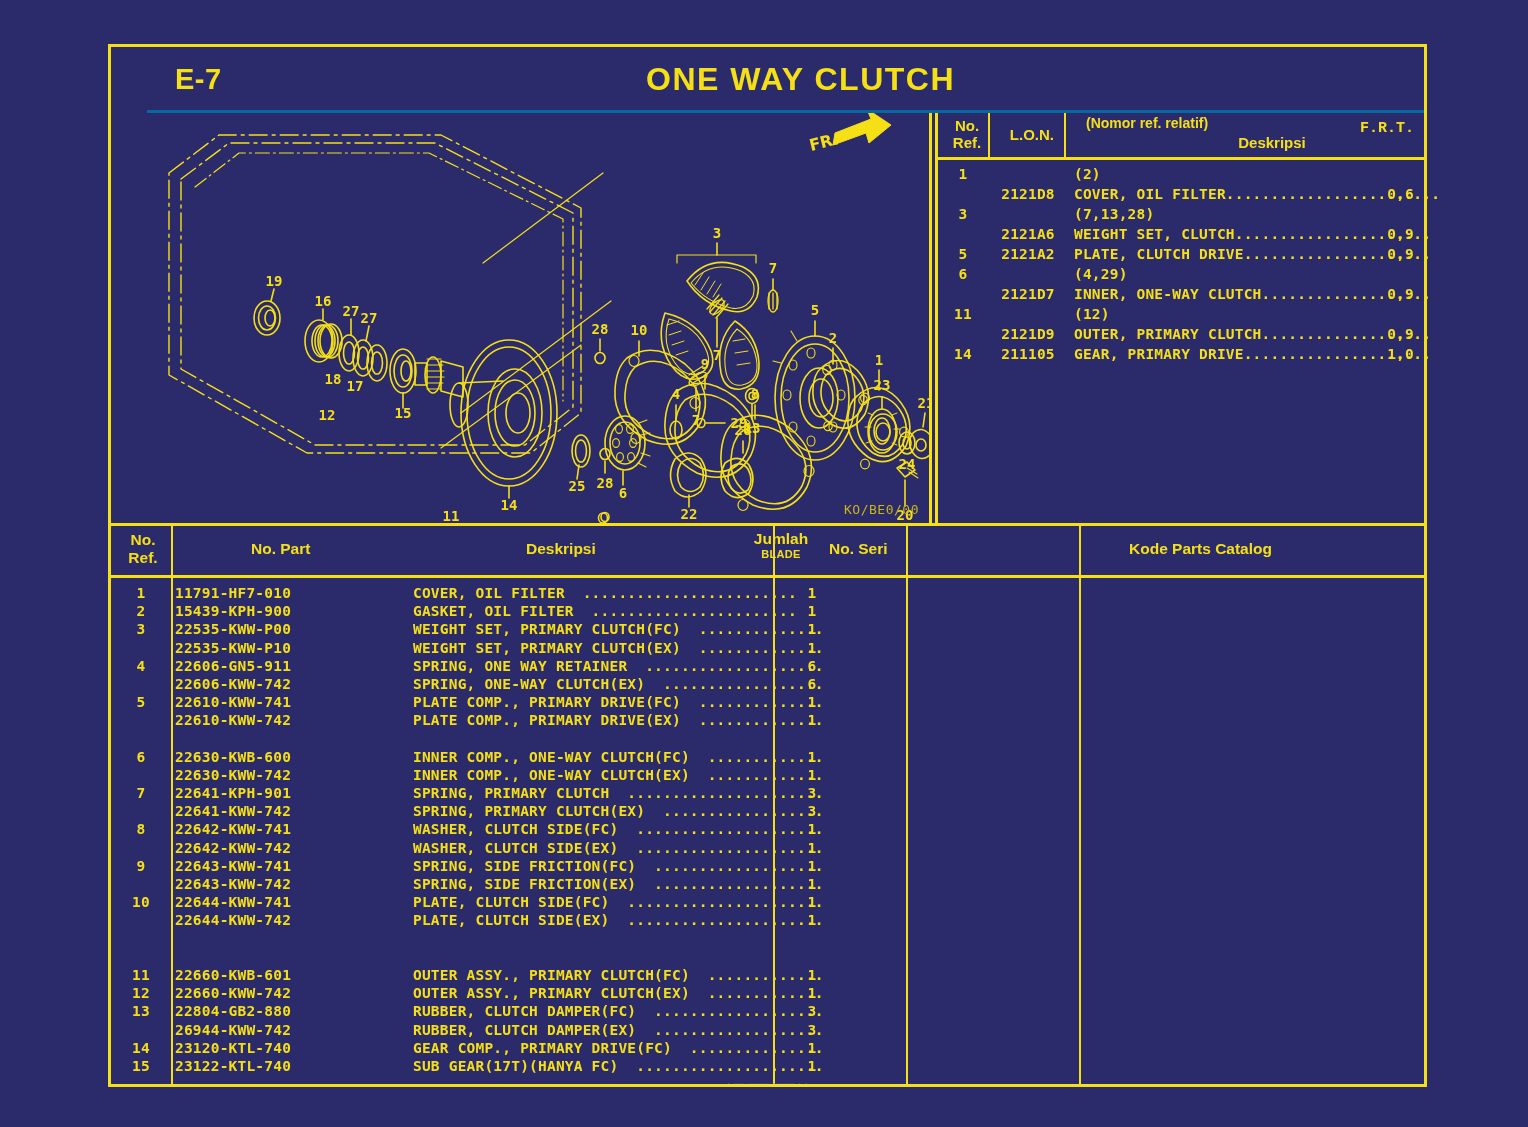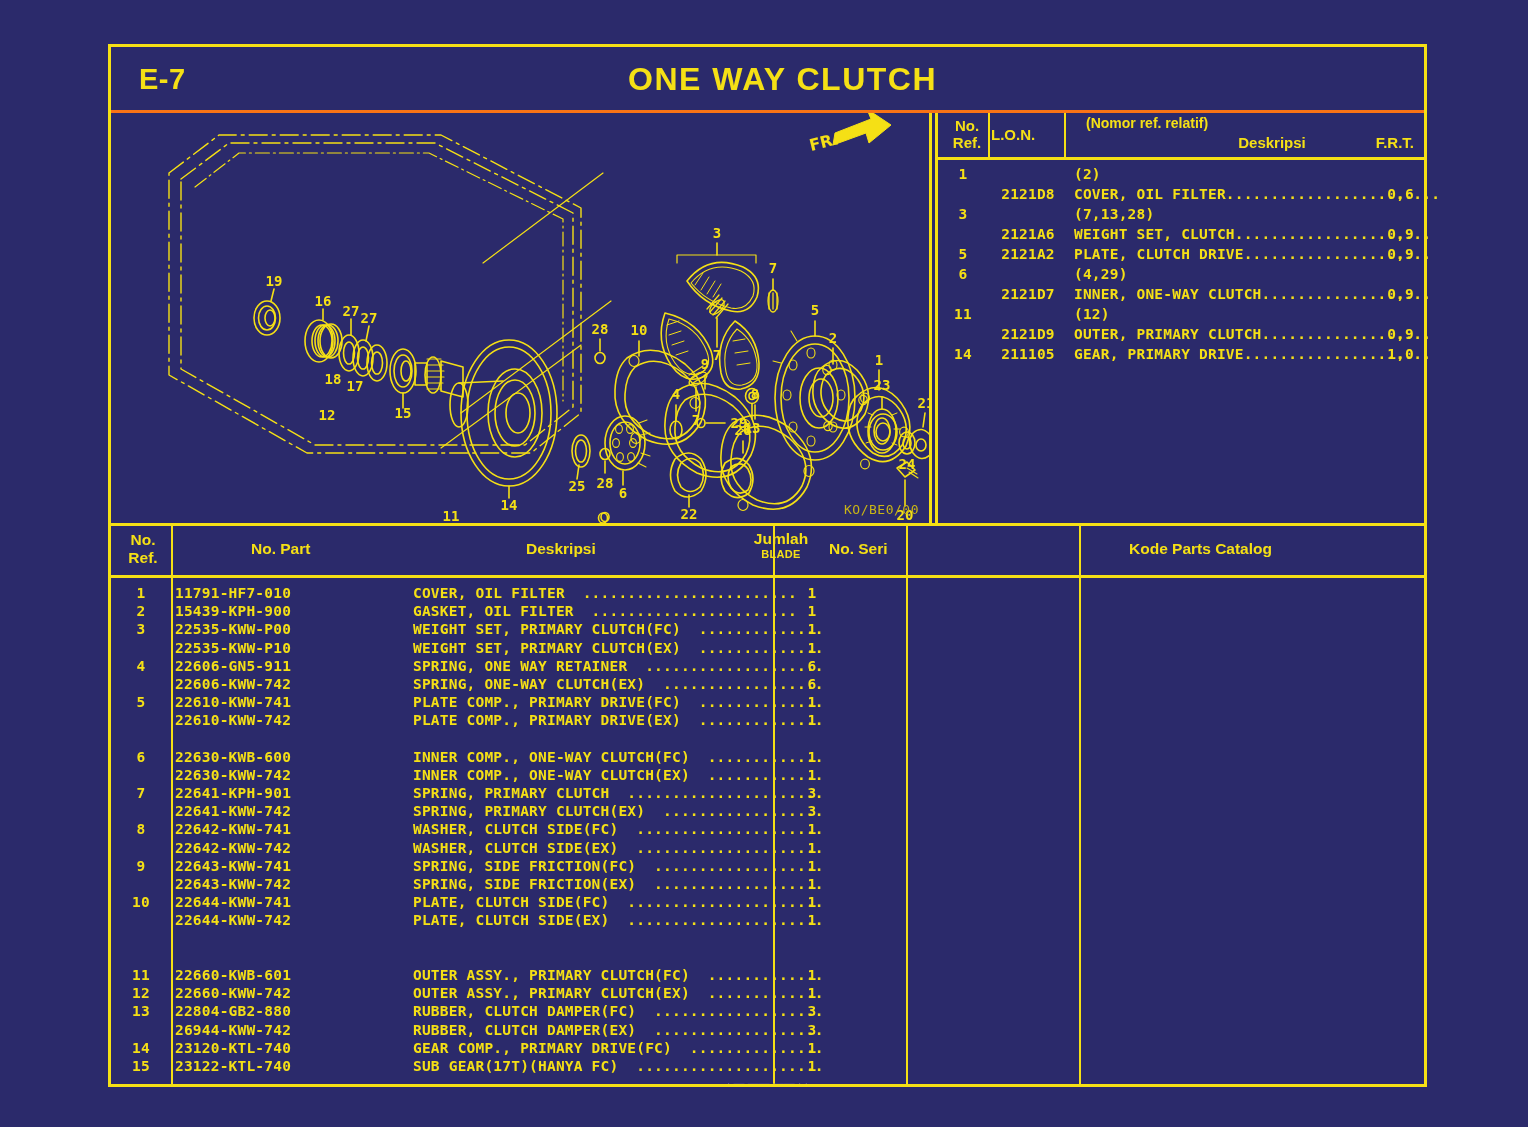--- a/index.html
+++ b/index.html
@@ -23,23 +23,24 @@
     height: 1043px;
     border: 3px solid #f5e015;
     box-sizing: border-box;
     display: flex;
     flex-direction: column;
   }
 
   
   .titlebar {
     height: 63px;
-    border-bottom: 3px solid #f97316;
+    border-bottom: 3px solid #0369a1;
     position: relative;
     flex: 0 0 auto;
+    margin-left: 36px;
   }
   .page-code {
     position: absolute;
     left: 28px;
     top: 50%;
     transform: translateY(-50%);
     font-size: 29px;
     font-weight: bold;
     letter-spacing: 0.5px;
   }
@@ -83,24 +84,24 @@
     height: 44px;
     flex: 0 0 44px;
     border-bottom: 3px solid #f5e015;
   }
   .lon-head .cell {
     position: absolute;
     font-weight: bold;
     font-size: 15px;
   }
   .lon-head .c-noref { left: 8px; top: 4px; width: 42px; text-align: center; line-height: 1.15; }
-  .lon-head .c-lon   { left: 53px; top: 13px; width: 72px; text-align: left; }
+  .lon-head .c-lon   { left: 44px; top: 13px; width: 72px; text-align: right; }
   .lon-head .c-rel   { left: 148px; top: 2px; font-size: 14px; font-weight: bold; }
   .lon-head .c-desk  { left: 134px; top: 21px; width: 400px; text-align: center; }
-  .lon-head .c-frt   { right: 10px; top: 21px; }
+  .lon-head .c-frt   { right: 10px; top: 7px; font-family: Liberation Mono, monospace; }
   .lon-head .vline {
     position: absolute;
     top: 0; bottom: 0;
     width: 2px;
     background: #f5e015;
   }
   .lon-head .v1 { left: 50px; }
   .lon-head .v2 { left: 126px; }
 
   .lon-body {

